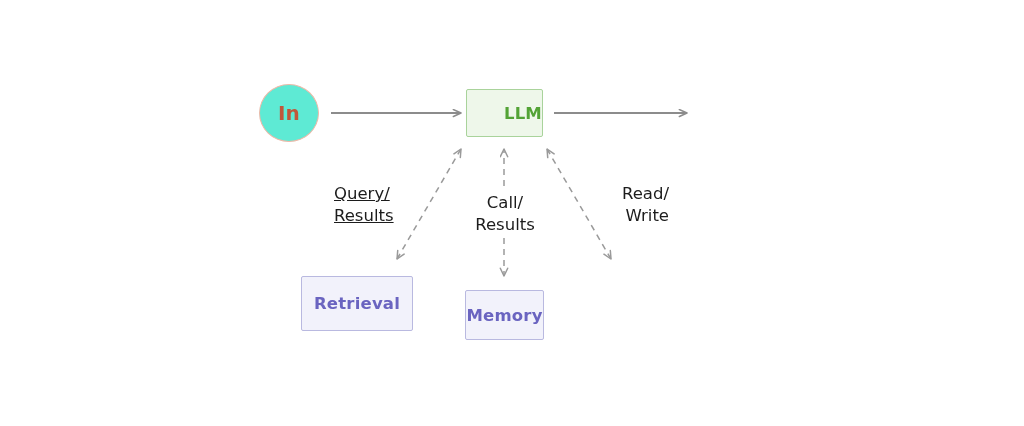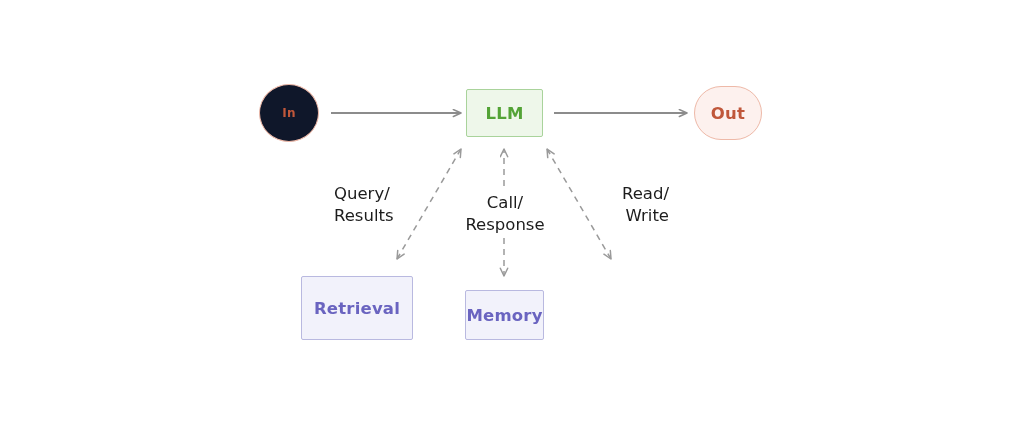--- a/index.html
+++ b/index.html
@@ -33,24 +33,24 @@
     letter-spacing: 0.2px;
     white-space: nowrap;
   }
   
   #node-in {
     left: 259px;
     top: 84px;
     width: 60px;
     height: 58px;
     border-radius: 50%;
-    background: #0f172a;
+    background: #5eead4;
     border: 1.4px solid #eeb9a8;
     color: #c0573a;
-    font-size: 12px;
+    font-size: 20px;
   }
   
   #node-out {
     left: 694px;
     top: 86px;
     width: 68px;
     height: 54px;
     border-radius: 27px;
     background: #fdf1ee;
     border: 1.4px solid #eeb9a8;
@@ -61,34 +61,35 @@
   #node-llm {
     left: 466px;
     top: 89px;
     width: 77px;
     height: 48px;
     border-radius: 2px;
     background: #eef7ea;
     border: 1.4px solid #a9d39b;
     color: #53a336;
     font-size: 16.5px;
+    justify-content: flex-end;
   }
   
   .box-purple {
     background: #f2f2fb;
     border: 1.4px solid #b9b9e0;
     border-radius: 2px;
     color: #6a64c0;
     font-size: 16.5px;
   }
   #node-retrieval {
     left: 301px;
     top: 276px;
     width: 112px;
-    height: 64px;
+    height: 55px;
   }
   #node-tools {
     left: 465px;
     top: 290px;
     width: 79px;
     height: 50px;
   }
   #node-memory {
     left: 596px;
     top: 276px;
@@ -102,20 +103,21 @@
     font-size: 16.5px;
     line-height: 1.32;
     white-space: pre;
     text-align: center;
   }
   #label-query {
     left: 334px;
     top: 183px;
     width: 70px;
     text-align: left;
+    text-decoration: underline;
   }
   #label-call {
     left: 464px;
     top: 192px;
     width: 82px;
     text-align: center;
   }
   #label-read {
     left: 605px;
     top: 183px;
@@ -154,35 +156,32 @@
   </svg>
 
   <div class="node" id="node-in">
     <span>In</span>
   </div>
 
   <div class="node" id="node-llm">
     <span>LLM</span>
   </div>
 
-  <div class="node" id="node-out">
-    <span>Out</span>
-  </div>
 
   <div class="node box-purple" id="node-retrieval">
     <span>Retrieval</span>
   </div>
 
   <div class="node box-purple" id="node-tools">
     <span>Memory</span>
   </div>
 
 
   <div class="edge-label" id="label-query">Query/
 Results</div>
 
   <div class="edge-label" id="label-call">Call/
-Response</div>
+Results</div>
 
   <div class="edge-label" id="label-read">Read/
 Write</div>
 
 </div>
 
 </body></html>

